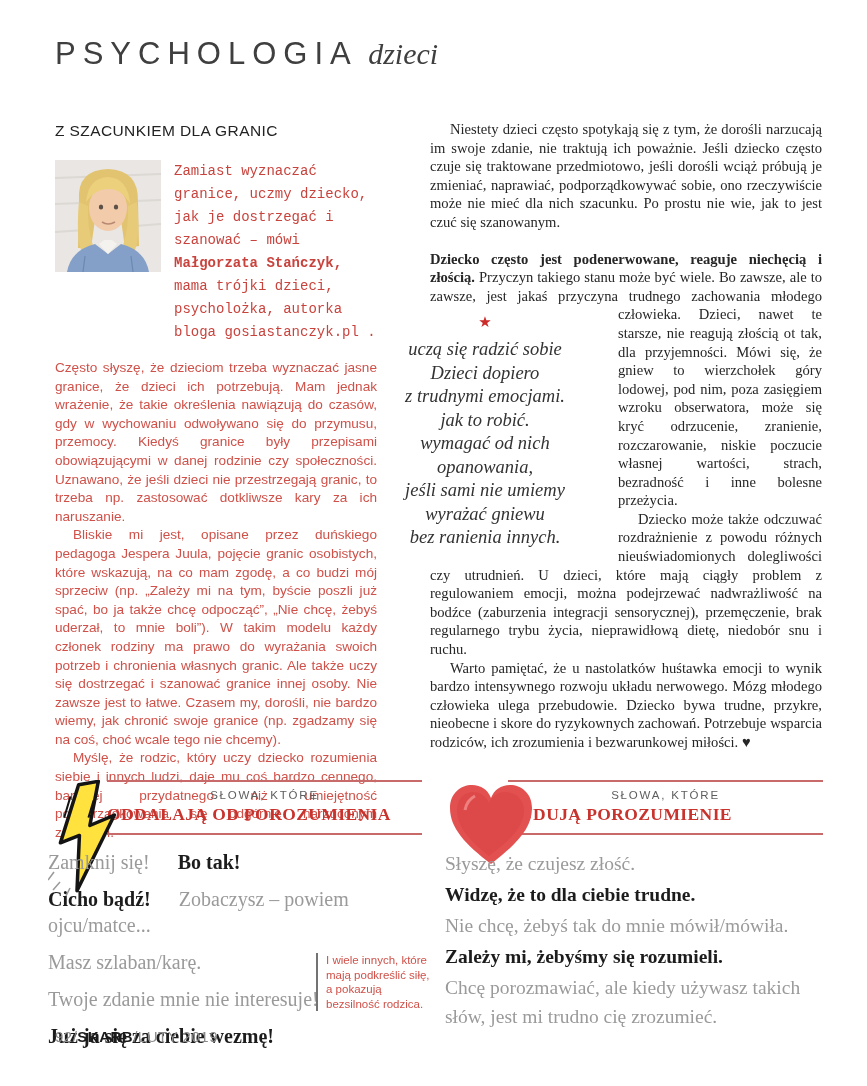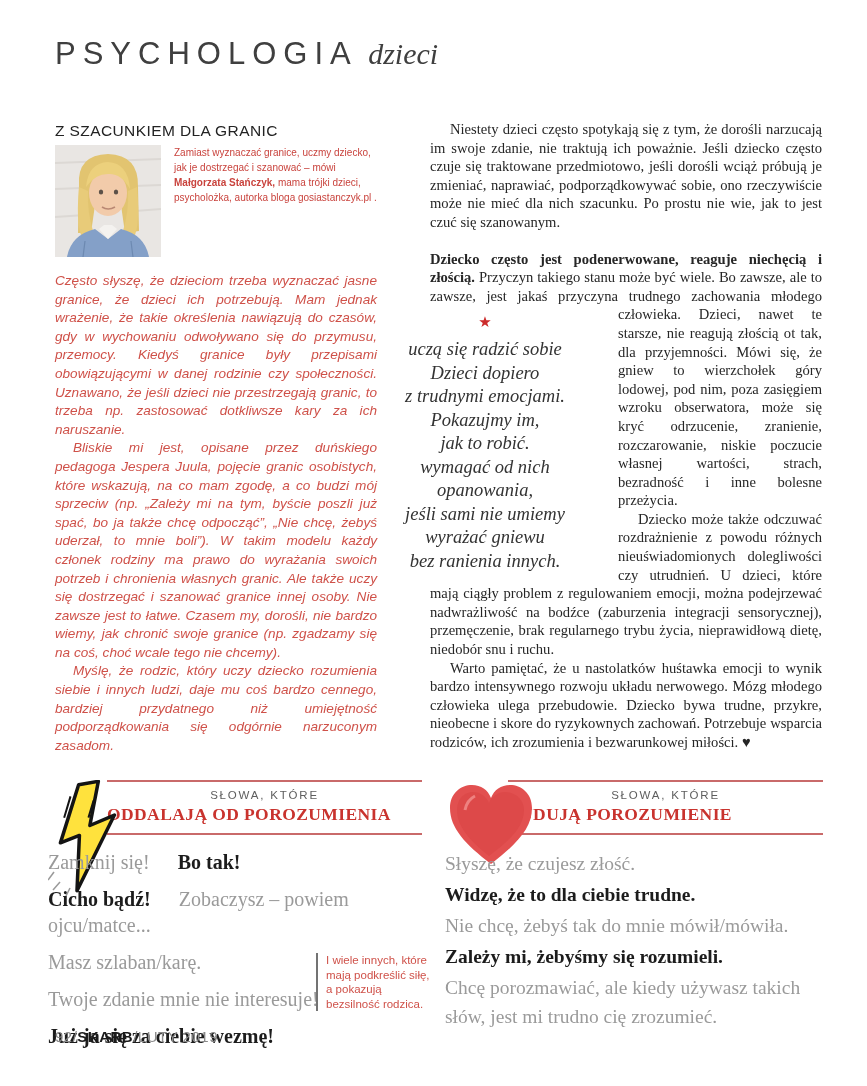--- a/index.html
+++ b/index.html
@@ -13,33 +13,32 @@
     font-family:"Liberation Sans",sans-serif;font-size:31px;font-weight:300;
     letter-spacing:7px;color:#3f3f3f;
   }
   .mag-header .sub{
     font-family:"Liberation Serif",serif;font-style:italic;font-size:30px;
     color:#3f3f3f;margin-left:6px;margin-top:44px;
   }
   
   .left-col{position:absolute;left:55px;top:122px;width:322px;}
   .left-heading{
-    font-size:15.5px;font-weight:400;color:#232323;letter-spacing:.4px;margin:0 0 5px 0;
+    font-size:15.5px;font-weight:400;color:#232323;letter-spacing:.4px;margin:0 0 20px 0;
   }
   .intro-row{display:flex;gap:13px;}
   .author-photo{width:106px;height:112px;flex:none;display:block;}
   .intro-text{
-    font-size:10px;line-height:15px;color:#c9433d;font-weight:400;
+    font-size:14px;line-height:23px;color:#c9433d;font-weight:400;font-family:Liberation Mono, monospace;
   }
   .intro-text .name{font-weight:700;}
   .left-body{margin-top:15px;}
   .left-body p{
     margin:0;font-size:13.6px;line-height:18.6px;color:#cf5149;
     text-align:justify;
-    font-style:italic;
   }
   .left-body p + p{text-indent:18px;}
   
   .right-col{
     position:absolute;left:430px;top:120px;width:392px;
     font-family:"Liberation Serif",serif;font-size:14.6px;line-height:18.6px;
     color:#262626;text-align:justify;
   }
   .right-col p{margin:0;}
   .right-col .p1{text-indent:20px;}
@@ -137,21 +136,20 @@
 </div>
 
 <div class="right-col">
   <p class="p1">Niestety dzieci często spotykają się z tym, że dorośli narzucają im swoje zdanie, nie traktują ich poważnie. Jeśli dziecko często czuje się traktowane przedmiotowo, jeśli dorośli wciąż próbują je zmieniać, naprawiać, podporządkowywać sobie, ono rzeczywiście może nie mieć dla nich szacunku. Po prostu nie wie, jak to jest czuć się szanowanym.</p>
   <p class="p2">
     <span class="bold-lead">Dziecko często jest podenerwowane, reaguje niechęcią i złością.</span><span> Przyczyn takiego stanu może być wiele. Bo zawsze, ale to zawsze, jest jakaś przyczyna trudnego zachowania młodego </span><span class="quote-float">
         <span class="quote-star">★</span>
         <span class="quote-line">uczą się radzić sobie</span>
         <span class="quote-line">Dzieci dopiero</span>
         <span class="quote-line">z trudnymi emocjami.</span>
-        <span class="quote-line">Pokazujmy im,</span>
         <span class="quote-line">jak to robić.</span>
         <span class="quote-line">wymagać od nich</span>
         <span class="quote-line">opanowania,</span>
         <span class="quote-line">jeśli sami nie umiemy</span>
         <span class="quote-line">wyrażać gniewu</span>
         <span class="quote-line">bez ranienia innych.</span>
       </span><span>człowieka. Dzieci, nawet te starsze, nie reagują złością ot tak, dla przyjemności. Mówi się, że gniew to wierzchołek góry lodowej, pod nim, poza zasięgiem wzroku obserwatora, może się kryć odrzucenie, zranienie, rozczarowanie, niskie poczucie własnej wartości, strach, bezradność i inne bolesne przeżycia.</span>
   </p>
   <p class="p3">Dziecko może także odczuwać rozdrażnienie z powodu różnych nieuświadomionych dolegliwości czy utrudnień. U dzieci, które mają ciągły problem z regulowaniem emocji, można podejrzewać nadwrażliwość na bodźce (zaburzenia integracji sensorycznej), przemęczenie, brak regularnego trybu życia, nieprawidłową dietę, niedobór snu i ruchu.</p>
   <p class="p4">Warto pamiętać, że u nastolatków huśtawka emocji to wynik bardzo intensywnego rozwoju układu nerwowego. Mózg młodego człowieka ulega przebudowie. Dziecko bywa trudne, przykre, nieobecne i skore do ryzykownych zachowań. Potrzebuje wsparcia rodziców, ich zrozumienia i bezwarunkowej miłości. ♥</p>

